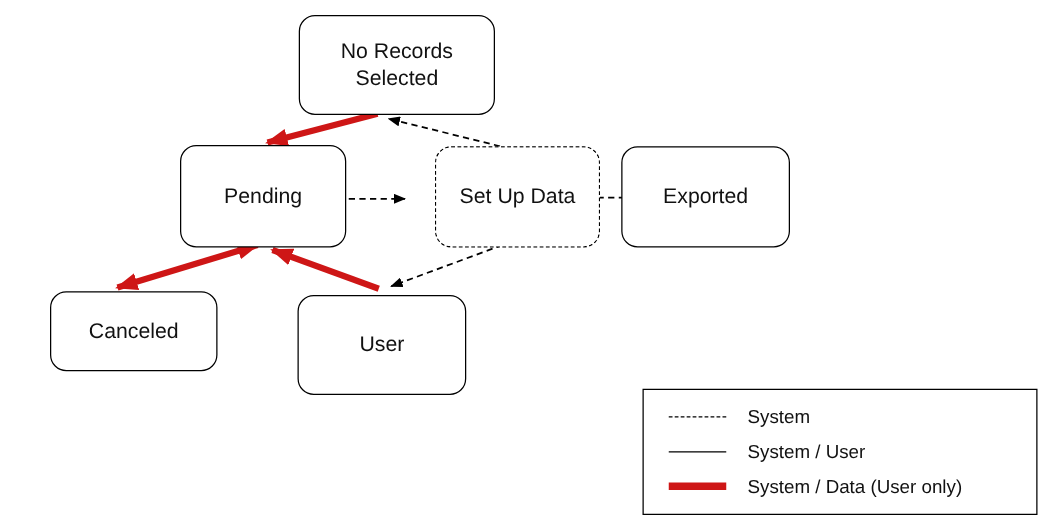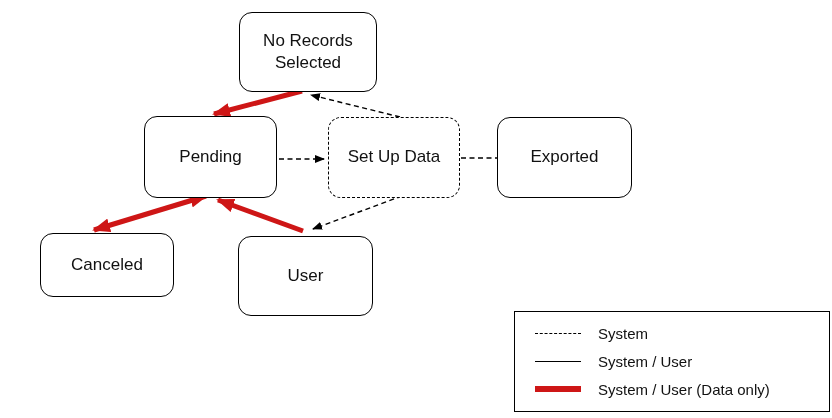--- a/index.html
+++ b/index.html
@@ -25,22 +25,22 @@
     background: #ffffff;
     display: flex;
     align-items: center;
     justify-content: center;
     text-align: center;
     font-size: 17px;
     line-height: 1.3;
     color: #111111;
     padding: 4px 8px;
   }
-  .node.dashed { border-style: dashed; }
-  #node-no-records { left: 239px; top: 12px;  width: 138px; height: 80px; justify-content: flex-end; }
+  .node.dashed { border-style: dashed; margin-left: 20px; }
+  #node-no-records { left: 239px; top: 12px;  width: 157px; height: 80px; justify-content: flex-end; }
   #node-pending    { left: 144px; top: 116px; width: 133px; height: 82px; align-items: center; }
   #node-setup      { left: 328px; top: 117px; width: 132px; height: 81px; }
   #node-exported   { left: 497px; top: 117px; width: 135px; height: 81px; }
   #node-canceled   { left: 40px;  top: 233px; width: 134px; height: 64px; }
   #node-error      { left: 238px; top: 236px; width: 135px; height: 80px; }
 
   .legend {
     position: absolute;
     left: 514px; top: 311px;
     width: 316px; height: 101px;
@@ -126,17 +126,17 @@
     <div class="legend-row">
       <div class="legend-sample sample-dashed"></div>
       <div class="legend-label">System</div>
     </div>
     <div class="legend-row">
       <div class="legend-sample sample-solid"></div>
       <div class="legend-label">System / User</div>
     </div>
     <div class="legend-row">
       <div class="legend-sample sample-thick-red"></div>
-      <div class="legend-label">System / User (Data only)</div>
+      <div class="legend-label">System / Data (User only)</div>
     </div>
   </div>
 
 </div>
 
 </body></html>

